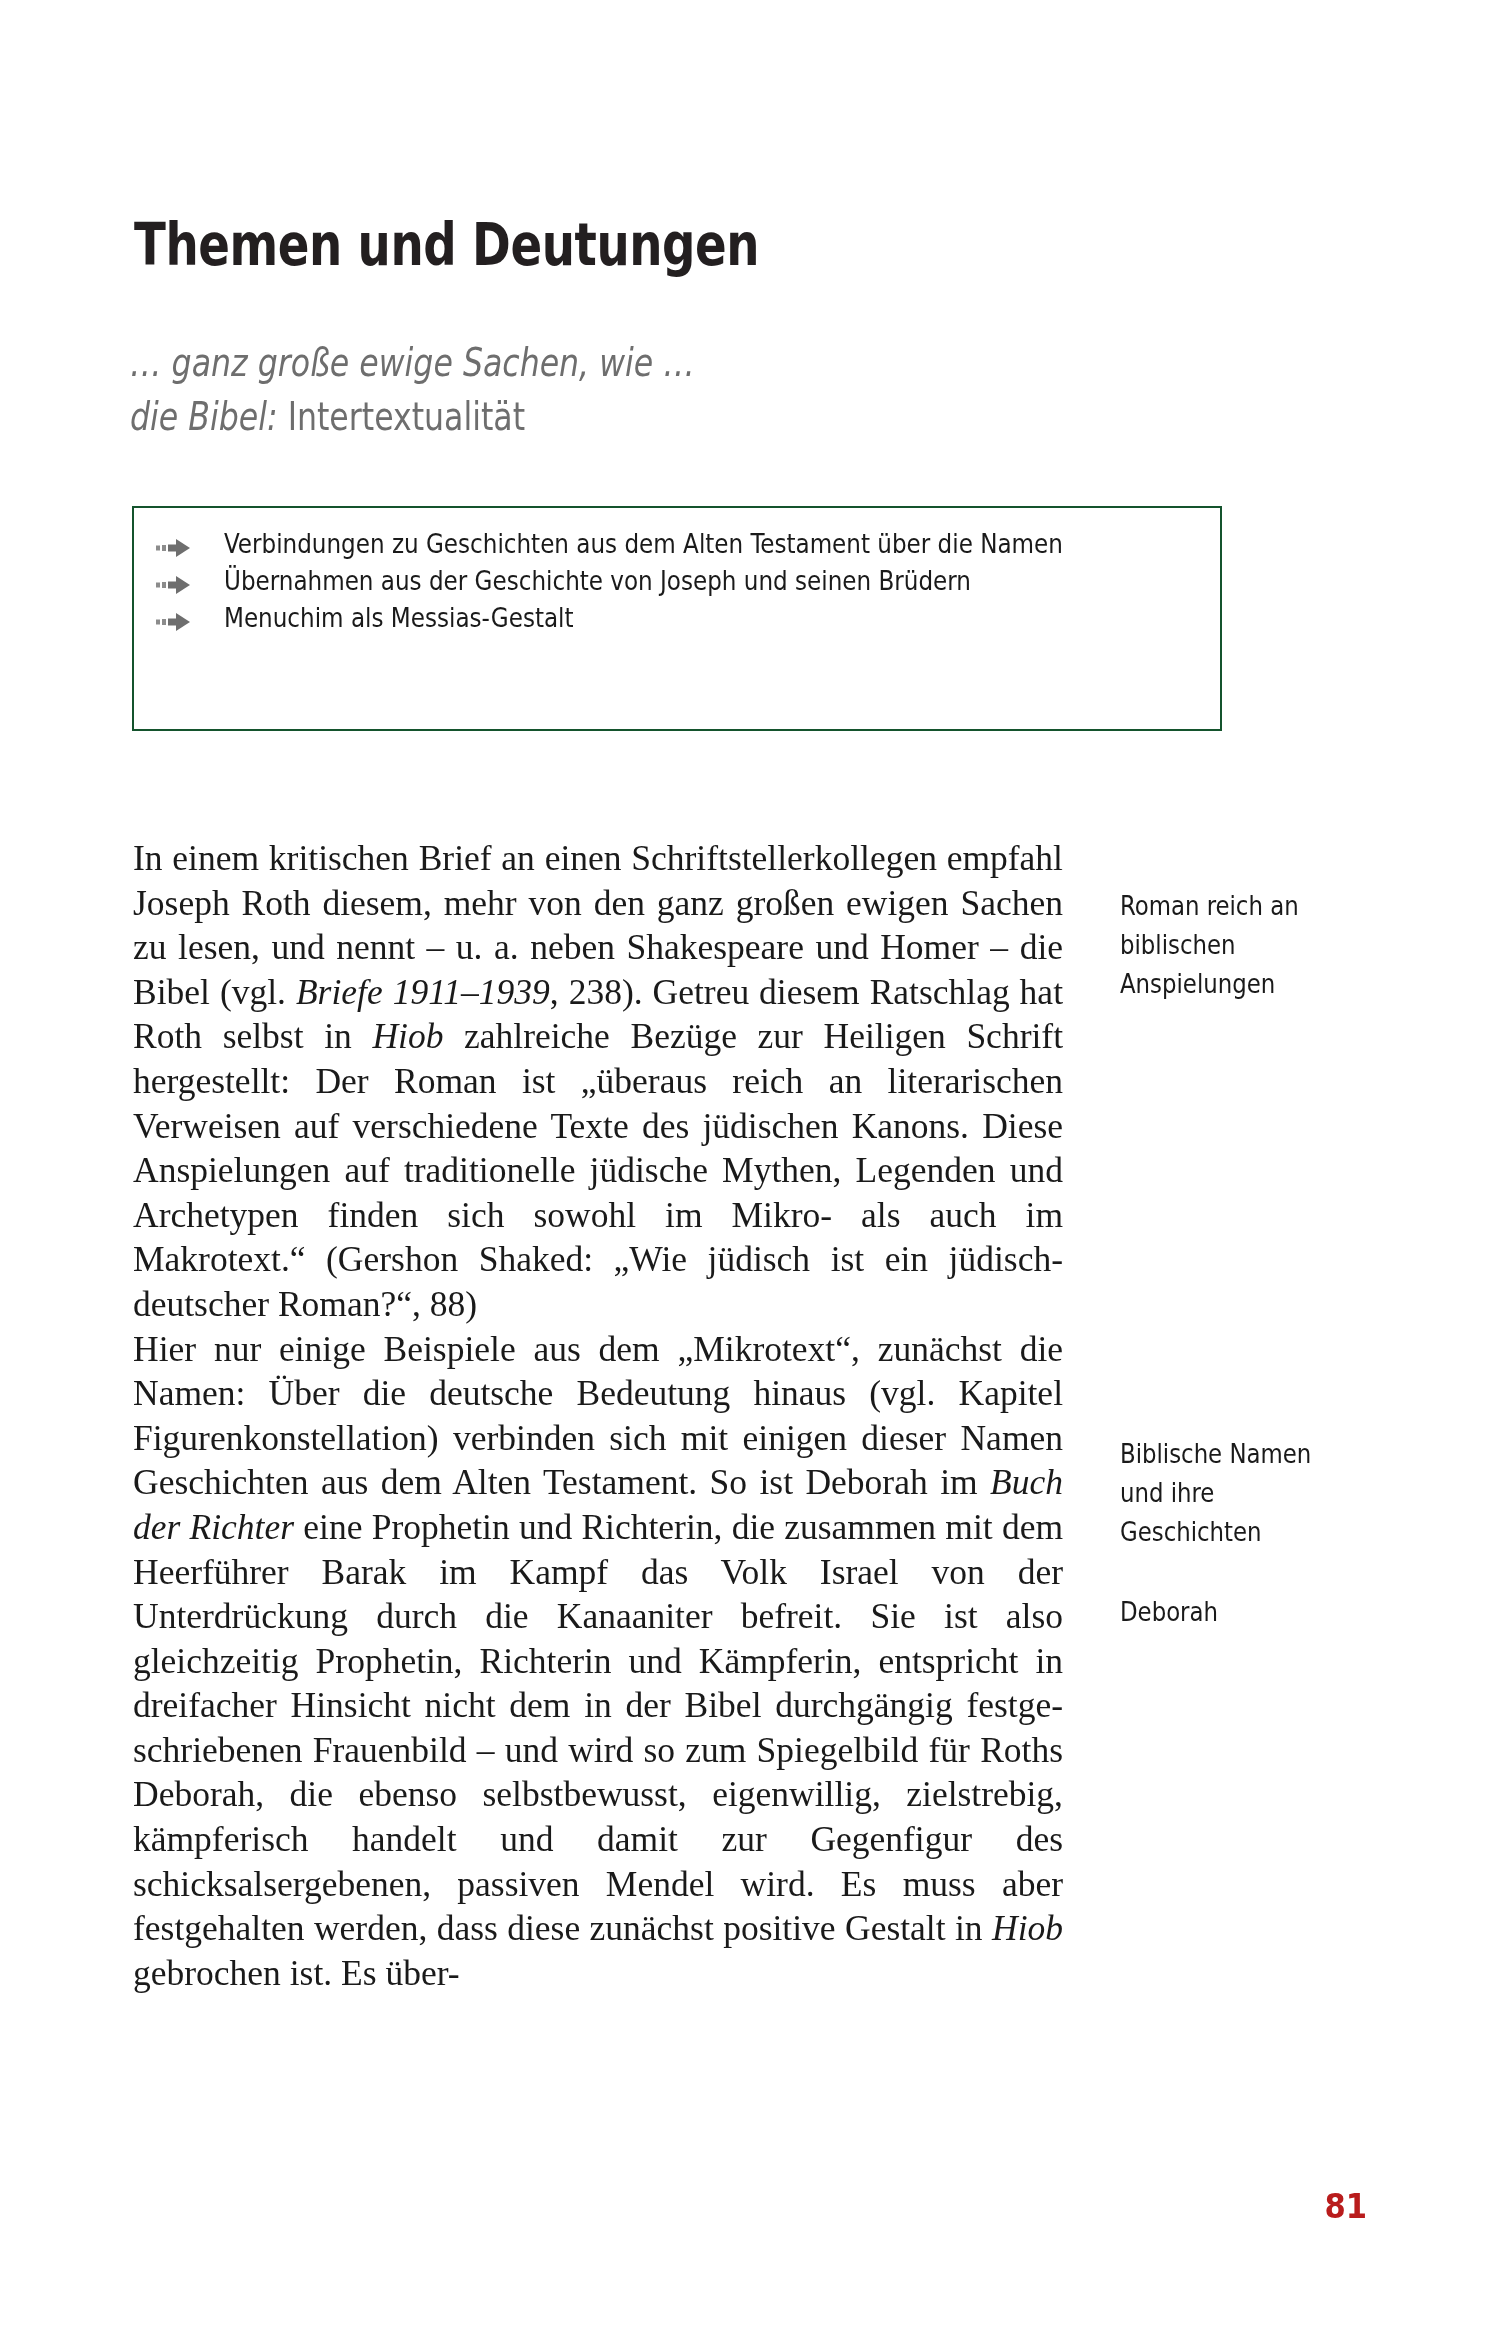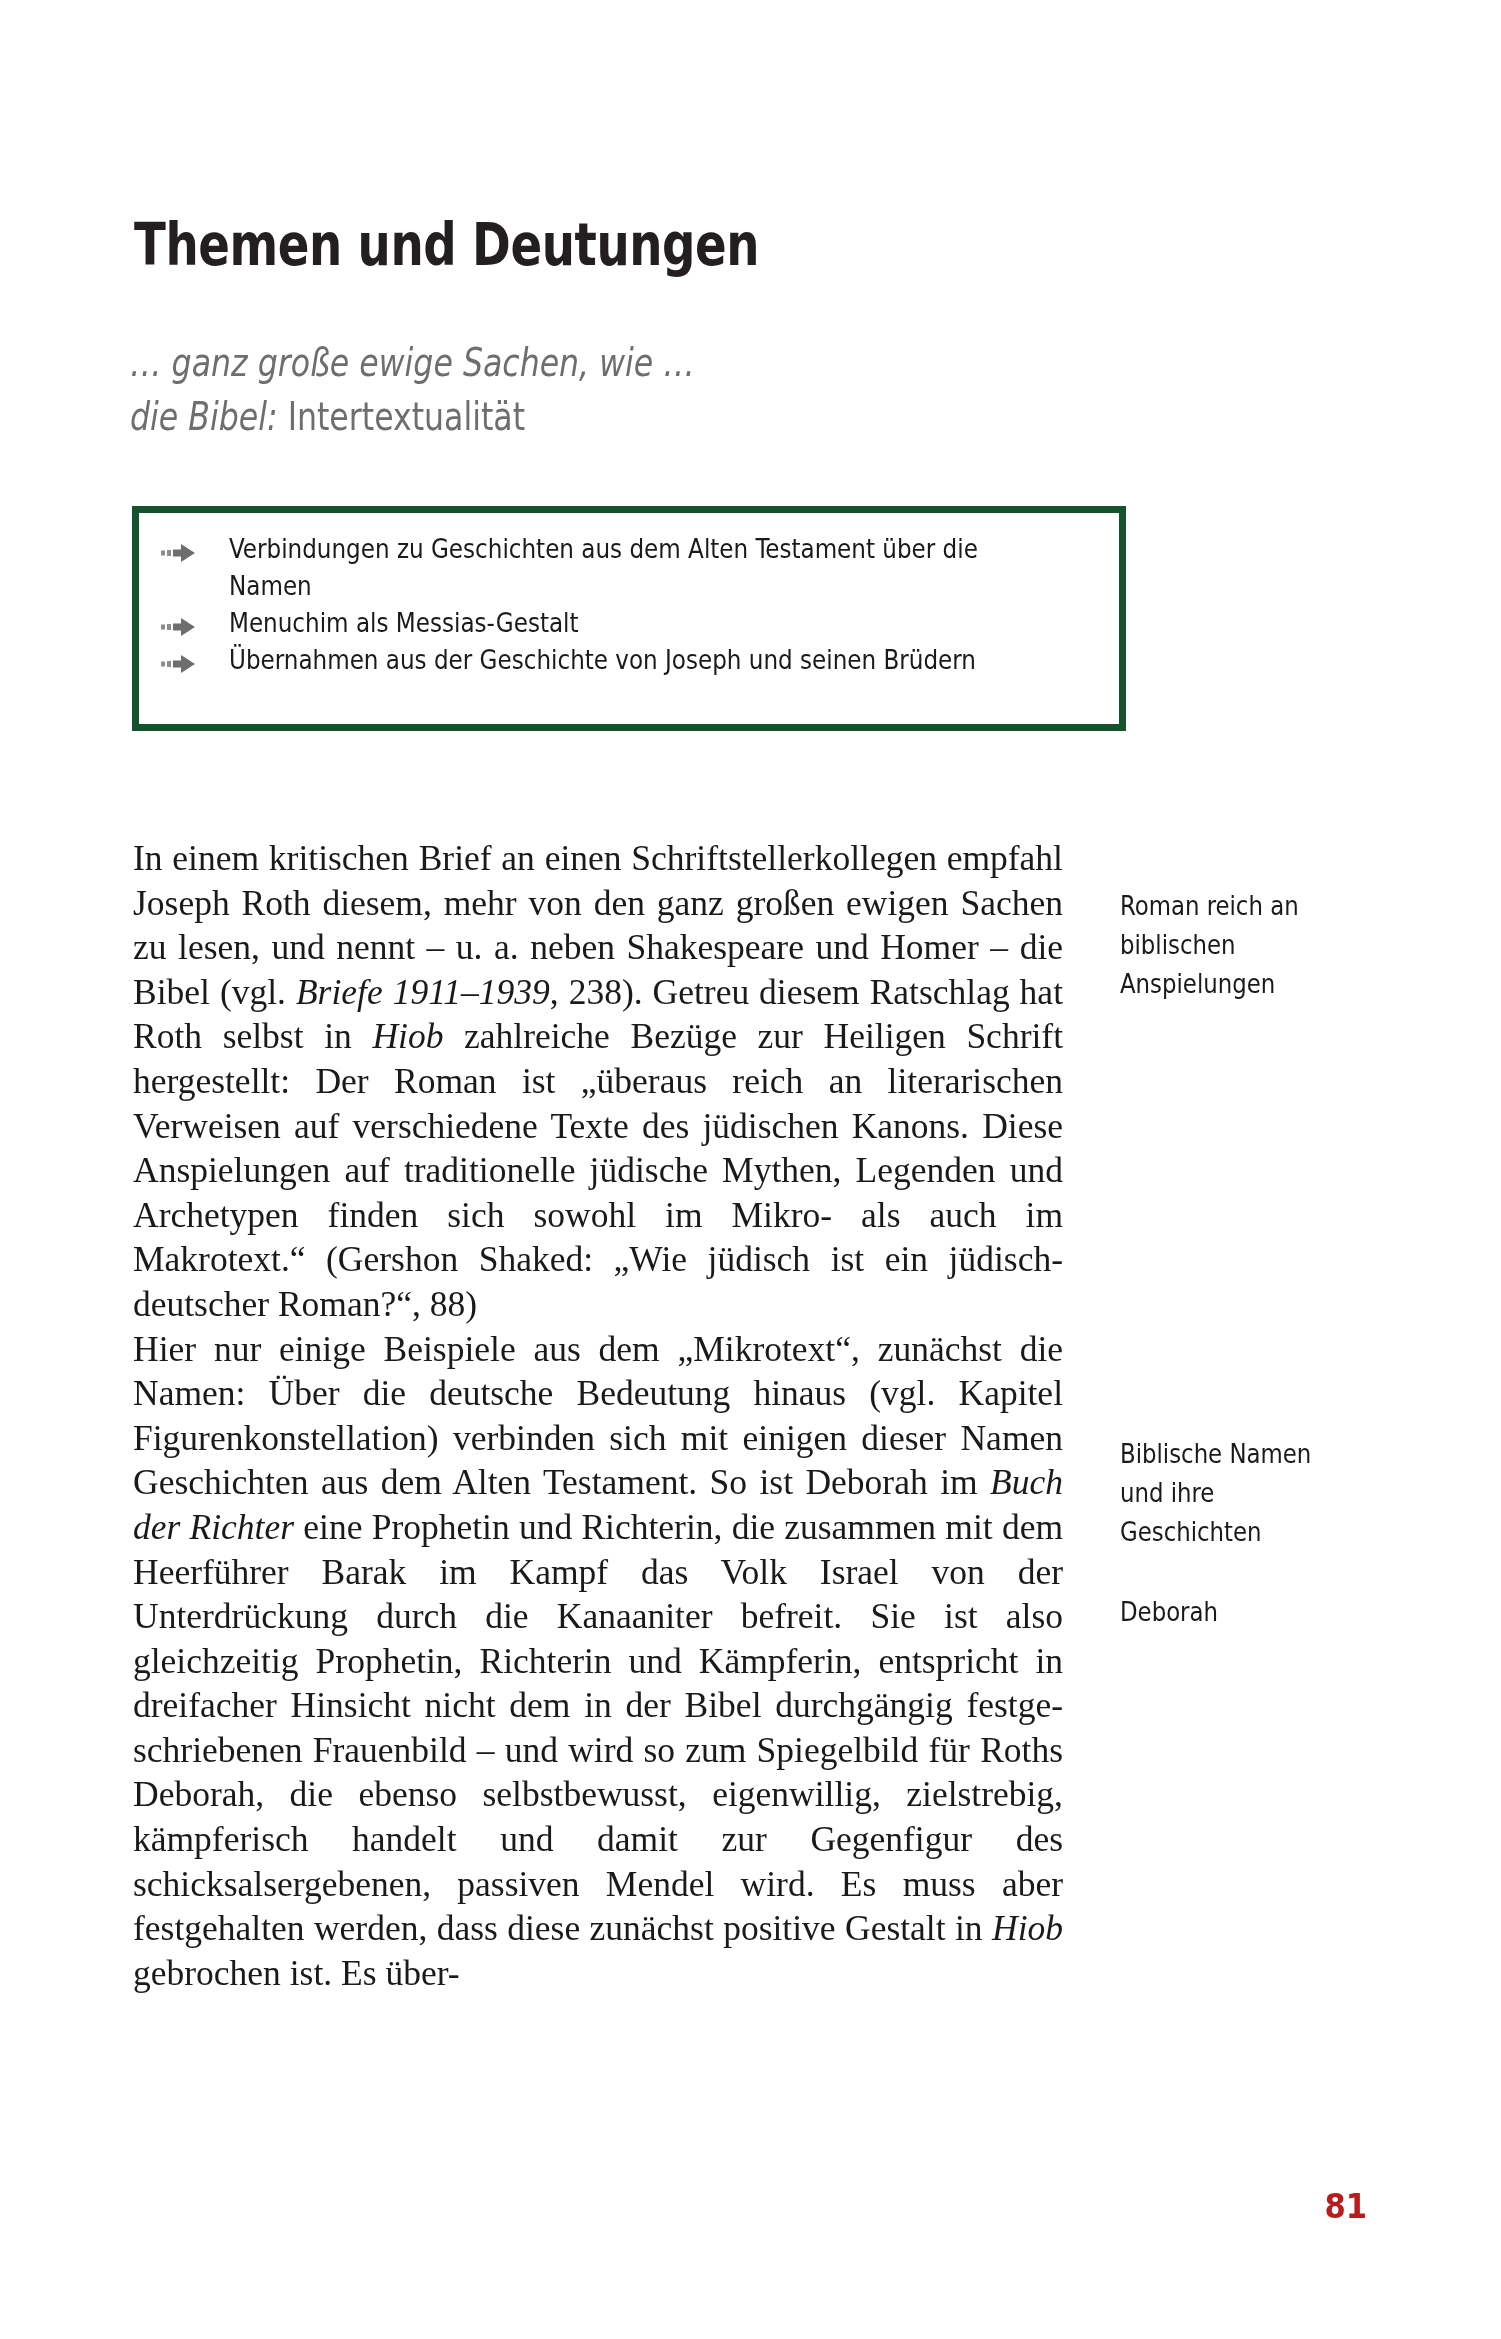--- a/index.html
+++ b/index.html
@@ -55,24 +55,24 @@
     left: 132px;
     top: 506px;
     width: 1222px;
     height: 225px;
     box-sizing: border-box;
   }
   .infobox-left {
     position: absolute;
     left: 0;
     top: 0;
-    width: 994px;
+    width: 1090px;
     height: 225px;
     box-sizing: border-box;
-    border: 7px solid #14532d;
+    border: 2px solid #14532d;
     background: #ffffff;
   }
   .infobox-right {
     position: absolute;
     left: 955px;
     top: 0;
     width: 267px;
     height: 225px;
     background: #949494;
     box-sizing: border-box;
@@ -193,30 +193,30 @@
               </svg></span>
             <span class="txt">Verbindungen zu Geschichten aus dem Alten Testament über die Namen</span>
           </li>
           <li>
             <span class="arrow"><svg viewBox="0 0 34 22" width="34" height="22" aria-hidden="true">
                 <rect x="0" y="8.5" width="4" height="5" fill="#8c8c8c"></rect>
                 <rect x="6" y="8" width="4" height="6" fill="#8c8c8c"></rect>
                 <rect x="12" y="7.5" width="8" height="7" fill="#6e6e6e"></rect>
                 <polygon points="20,2 34,11 20,20" fill="#6e6e6e"></polygon>
               </svg></span>
-            <span class="txt">Menuchim als Messias-Gestalt</span>
+            <span class="txt">Übernahmen aus der Geschichte von Joseph und seinen Brüdern</span>
           </li>
           <li>
             <span class="arrow"><svg viewBox="0 0 34 22" width="34" height="22" aria-hidden="true">
                 <rect x="0" y="8.5" width="4" height="5" fill="#8c8c8c"></rect>
                 <rect x="6" y="8" width="4" height="6" fill="#8c8c8c"></rect>
                 <rect x="12" y="7.5" width="8" height="7" fill="#6e6e6e"></rect>
                 <polygon points="20,2 34,11 20,20" fill="#6e6e6e"></polygon>
               </svg></span>
-            <span class="txt">Übernahmen aus der Geschichte von Joseph und seinen Brüdern</span>
+            <span class="txt">Menuchim als Messias-Gestalt</span>
           </li>
         </ul>
     </div>
   </div>
 
   <div class="body-col" id="body-col">
       <p>In einem kritischen Brief an einen Schriftstellerkollegen empfahl Joseph Roth diesem, mehr von den ganz gro­ßen ewigen Sachen zu lesen, und nennt – u. a. neben Shakespeare und Homer – die Bibel (vgl. <span class="it">Briefe 1911–1939</span>, 238). Getreu diesem Ratschlag hat Roth selbst in <span class="it">Hiob</span> zahlreiche Bezüge zur Heiligen Schrift hergestellt: Der Roman ist „überaus reich an literarischen Verweisen auf verschiedene Texte des jüdischen Kanons. Diese Anspie­lungen auf traditionelle jüdische Mythen, Legenden und Archetypen finden sich sowohl im Mikro- als auch im Makrotext.“ (Gershon Shaked: „Wie jüdisch ist ein jü­disch-deutscher Roman?“, 88)</p>
       <p>Hier nur einige Beispiele aus dem „Mikrotext“, zunächst die Namen: Über die deutsche Bedeutung hinaus (vgl. Kapitel Figurenkonstellation) verbinden sich mit eini­gen dieser Namen Geschichten aus dem Alten Testament. So ist Deborah im <span class="it">Buch der Richter</span> eine Prophetin und Richterin, die zusammen mit dem Heerführer Barak im Kampf das Volk Israel von der Unterdrückung durch die Kanaaniter befreit. Sie ist also gleichzeitig Prophetin, Richterin und Kämpferin, entspricht in dreifacher Hinsicht nicht dem in der Bibel durchgängig festge­schriebenen Frauenbild – und wird so zum Spiegelbild für Roths Deborah, die ebenso selbstbewusst, eigenwil­lig, zielstrebig, kämpferisch handelt und damit zur Gegenfigur des schicksalsergebenen, passiven Mendel wird. Es muss aber festgehalten werden, dass diese zu­nächst positive Gestalt in <span class="it">Hiob</span> gebrochen ist. Es über-</p>
     </div>
 

